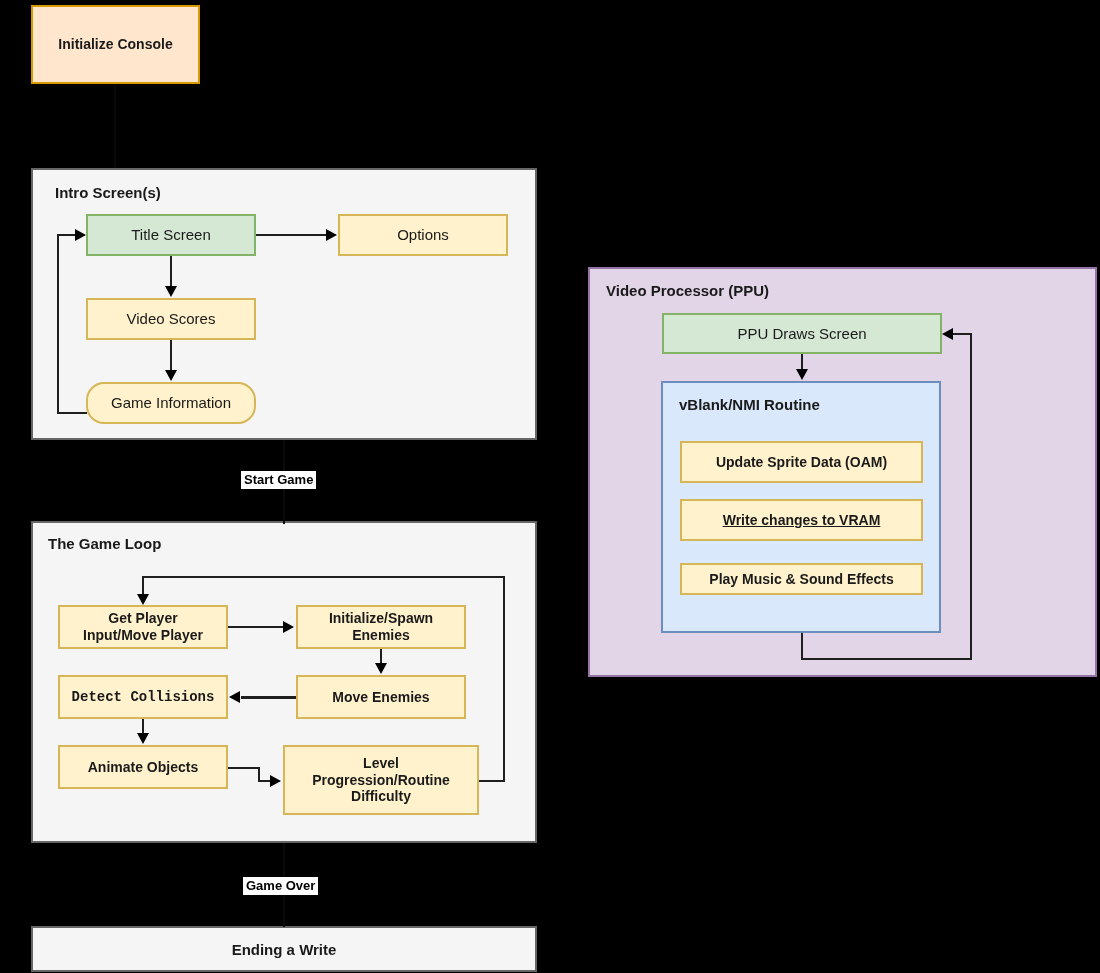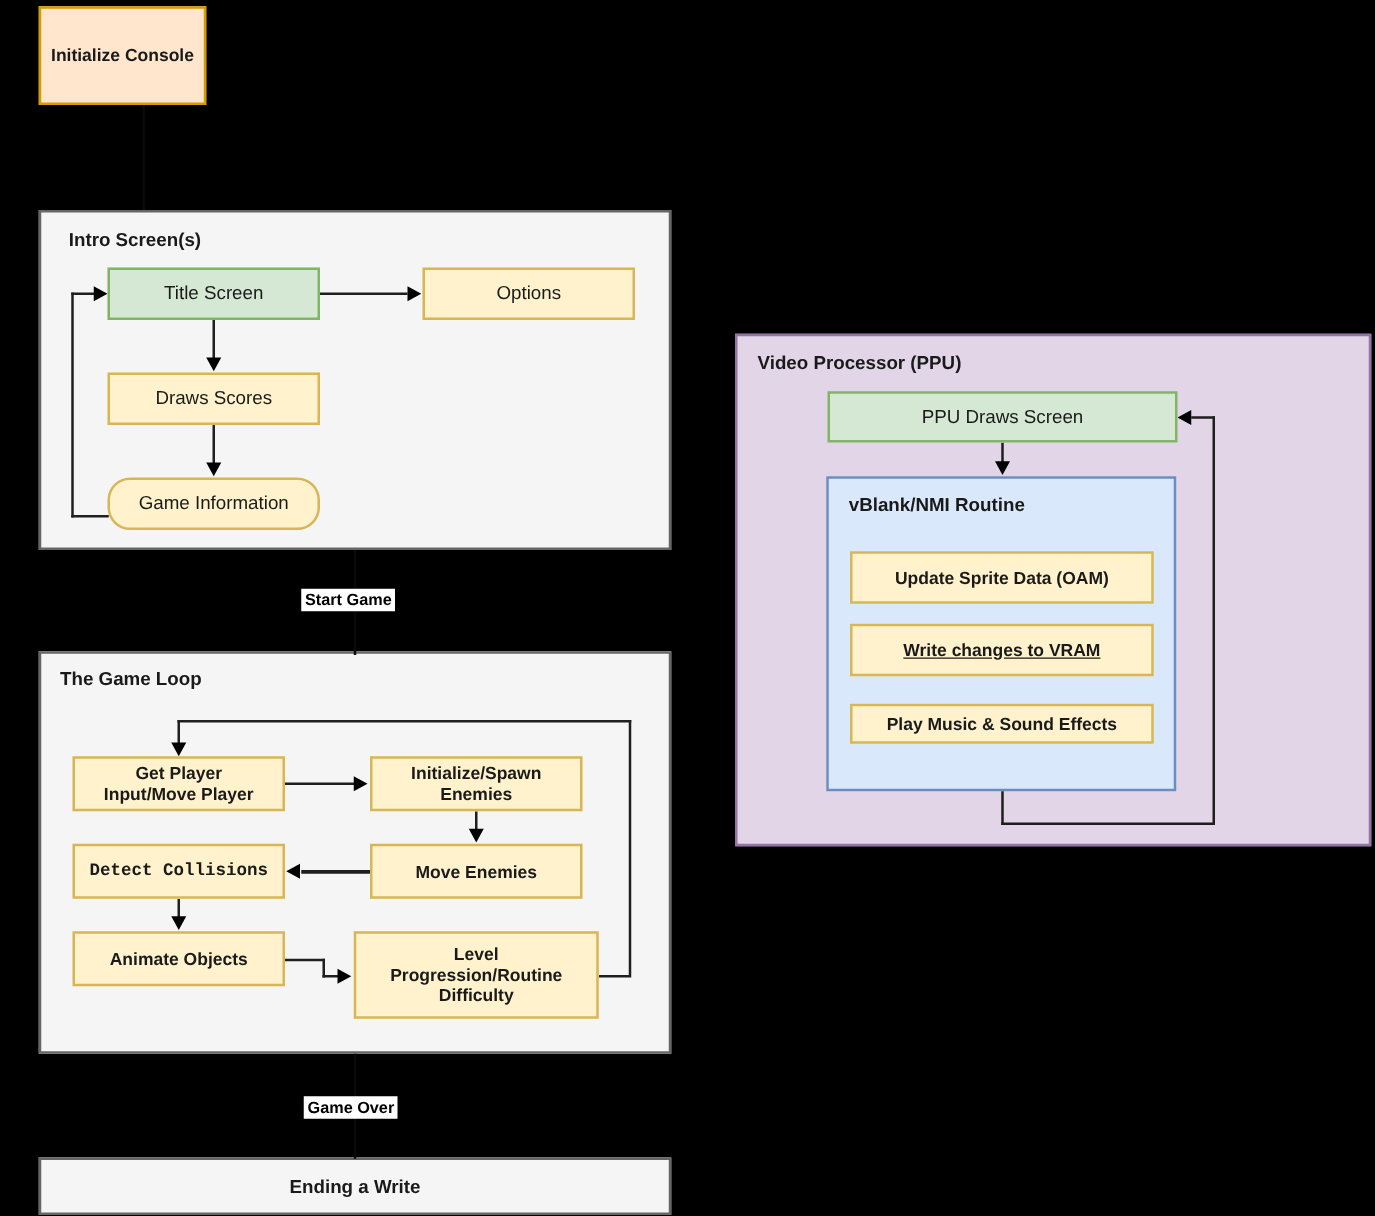--- a/index.html
+++ b/index.html
@@ -100,33 +100,33 @@
     white-space: nowrap;
     z-index: 8;
     line-height: 1.25;
   }
 </style>
 </head>
 <body>
 
 <div id="canvas">
 
-  <div class="node orange bold" style="left:31px; top:5px; width:134px; height:79px; font-size:14px;">Initialize Console</div>
+  <div class="node orange bold" style="left:31px; top:5px; width:169px; height:79px; font-size:14px;">Initialize Console</div>
 
   <div class="ln v" style="left:114px; top:84px; height:84px; background:#0a0a0a;"></div>
 
   <div class="container grey" style="left:31px; top:168px; width:506px; height:272px; background:#f5f5f5; border:2px solid #666666;">
     <span class="grouplabel" style="left:22px; top:14px; font-size:15px;">Intro Screen(s)</span>
   </div>
 
   <div class="node green plain" style="left:86px; top:214px; width:170px; height:42px; font-size:15px;">Title Screen</div>
 
   <div class="node yellow plain" style="left:338px; top:214px; width:170px; height:42px; font-size:15px;">Options</div>
 
-  <div class="node yellow plain" style="left:86px; top:298px; width:170px; height:42px; font-size:15px;">Draws Scores</div>
+  <div class="node yellow plain" style="left:86px; top:298px; width:170px; height:42px; font-size:15px;">Video Scores</div>
 
   <div class="node yellow plain" style="left:86px; top:382px; width:170px; height:42px; font-size:15px;border-radius:18px;">Game Information</div>
 
   <div class="ln h dark" style="left:256px; top:234px; width:70px;"></div>
   <div class="arrow right" style="left:326px; top:229px;"></div>
 
   <div class="ln v dark" style="left:170px; top:256px; height:31px;"></div>
   <div class="arrow down" style="left:165px; top:286px;"></div>
 
   <div class="ln v dark" style="left:170px; top:340px; height:31px;"></div>

